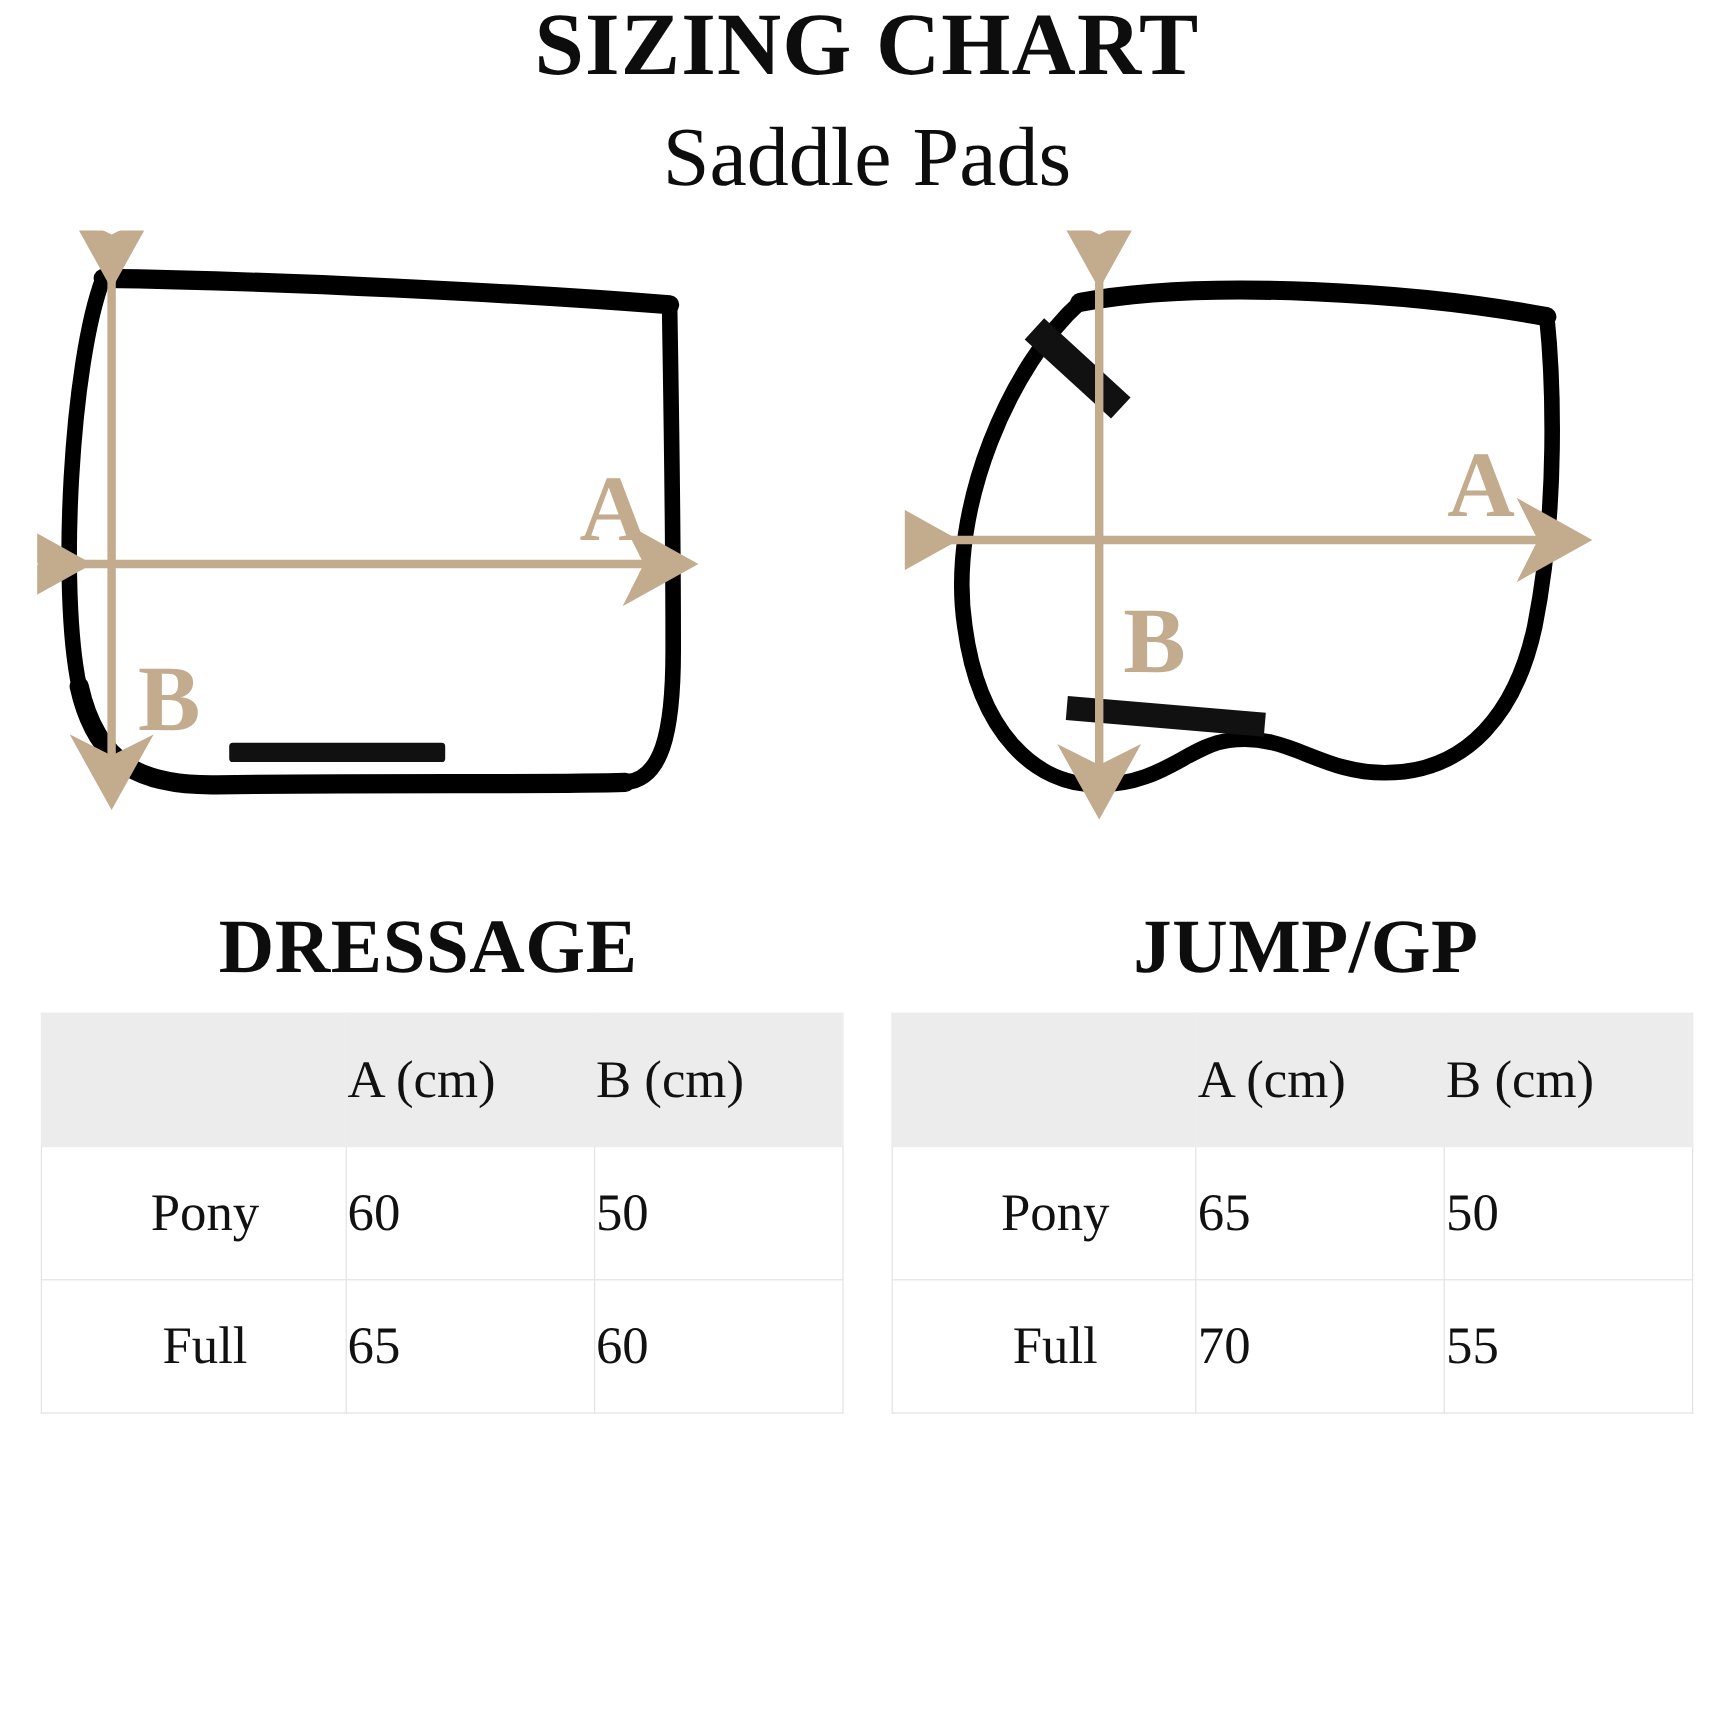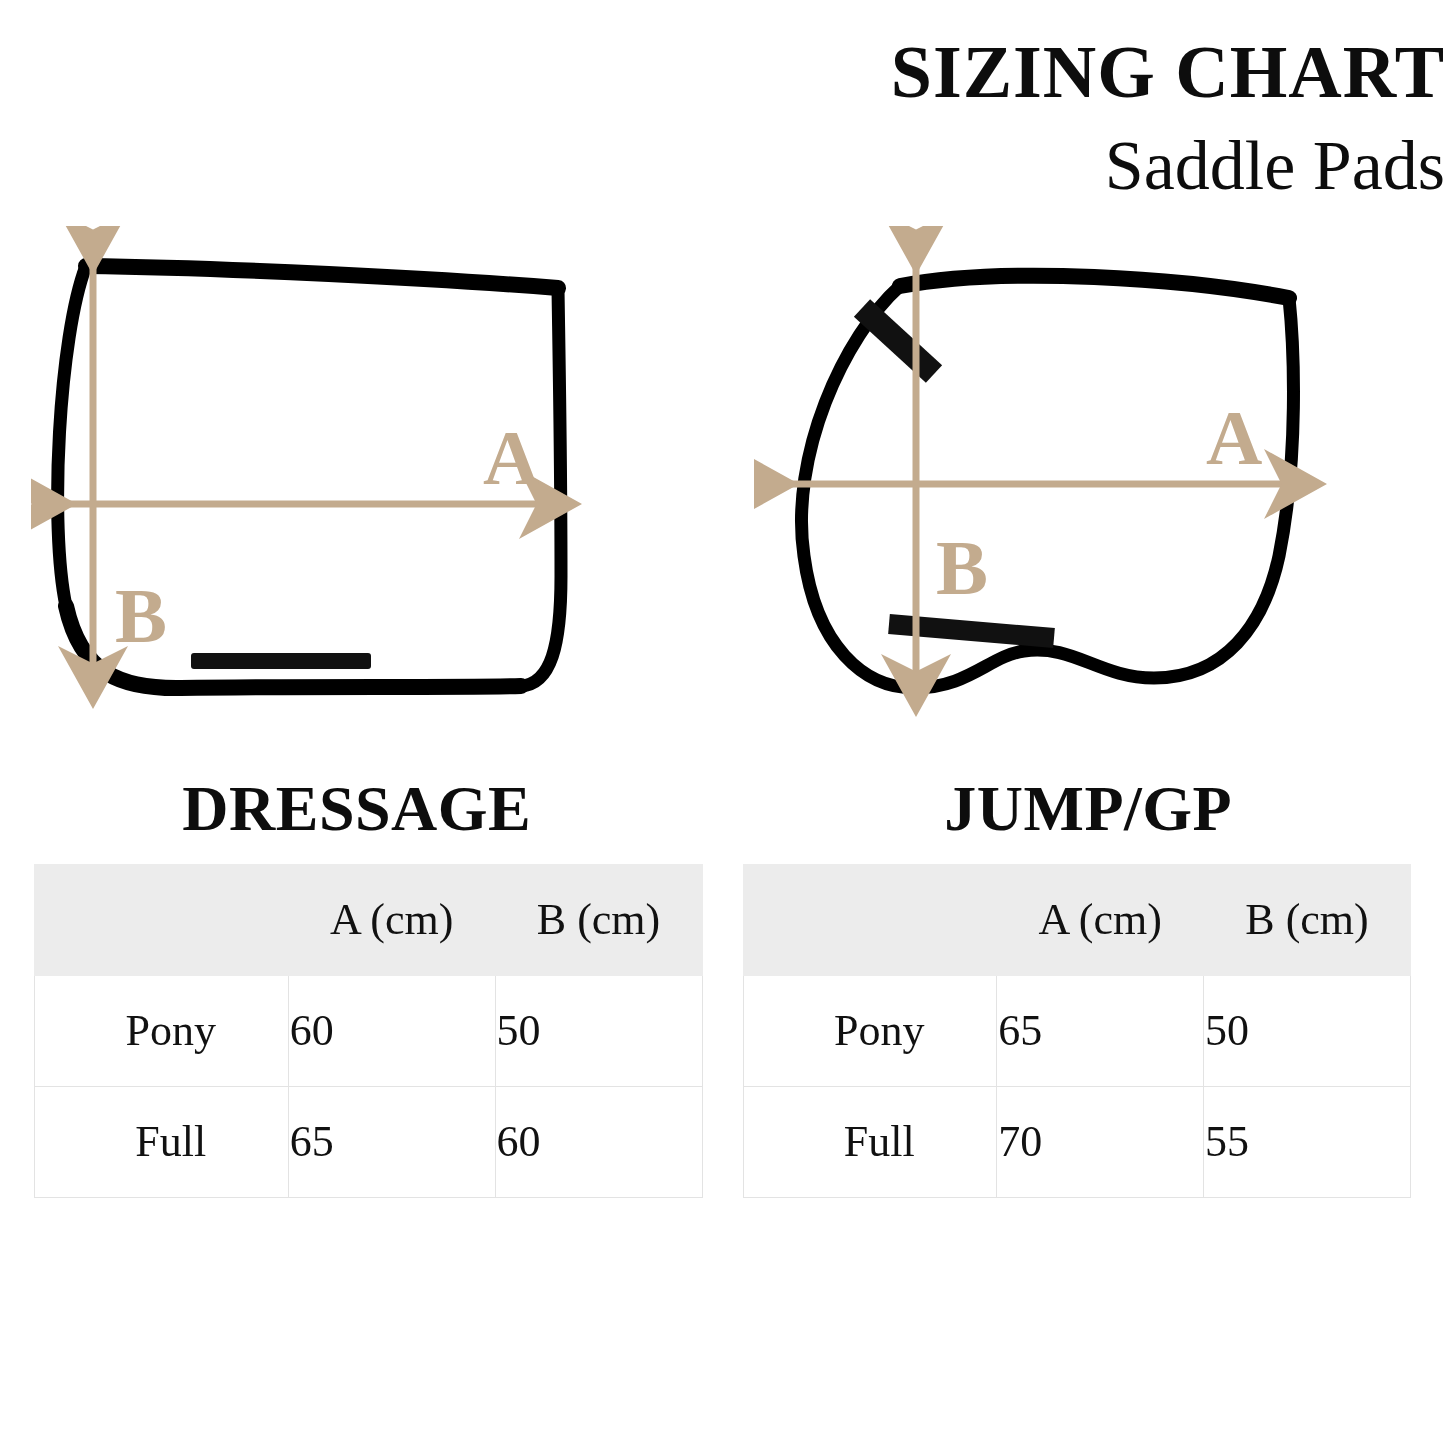--- a/index.html
+++ b/index.html
@@ -16,22 +16,21 @@
   }
   .page {
     position: relative;
     width: 1445px;
     height: 1445px;
     box-sizing: border-box;
   }
 
   
   .title-block {
-    padding-top: 34px;
-    text-align: right;
+    text-align: center;
   }
   .main-title {
     font-family: "Liberation Serif", serif;
     font-size: 74px;
     font-weight: 700;
     letter-spacing: 1px;
     line-height: 1.05;
     color: #0d0d0d;
   }
   .sub-title {
@@ -57,21 +56,21 @@
   }
   .diagram-cell svg {
     display: block;
     margin: 0 auto;
   }
 
   
   .section-heads {
     display: flex;
     width: 100%;
-    margin-top: 16px;
+    margin-top: 30px;
     gap: 18px;
   }
   .section-head {
     flex: 1 1 50%;
     text-align: center;
     font-size: 64px;
     font-weight: 700;
     letter-spacing: 0.5px;
     color: #0d0d0d;
     font-family: "Liberation Serif", serif;
@@ -97,21 +96,21 @@
   table.size-table th,
   table.size-table td {
     border: 1px solid #e3e3e3;
     height: 108px;
     font-weight: 400;
     font-size: 44px;
     color: #111111;
   }
   table.size-table thead th {
     background: #ececec;
-    text-align: center;
+    text-align: left;
     border-color: #ececec;
   }
   table.size-table thead th.blank {
     background: #ececec;
   }
   table.size-table tbody td.row-label {
     text-align: center;
     padding-left: 20px;
   }
   table.size-table tbody td.num {

